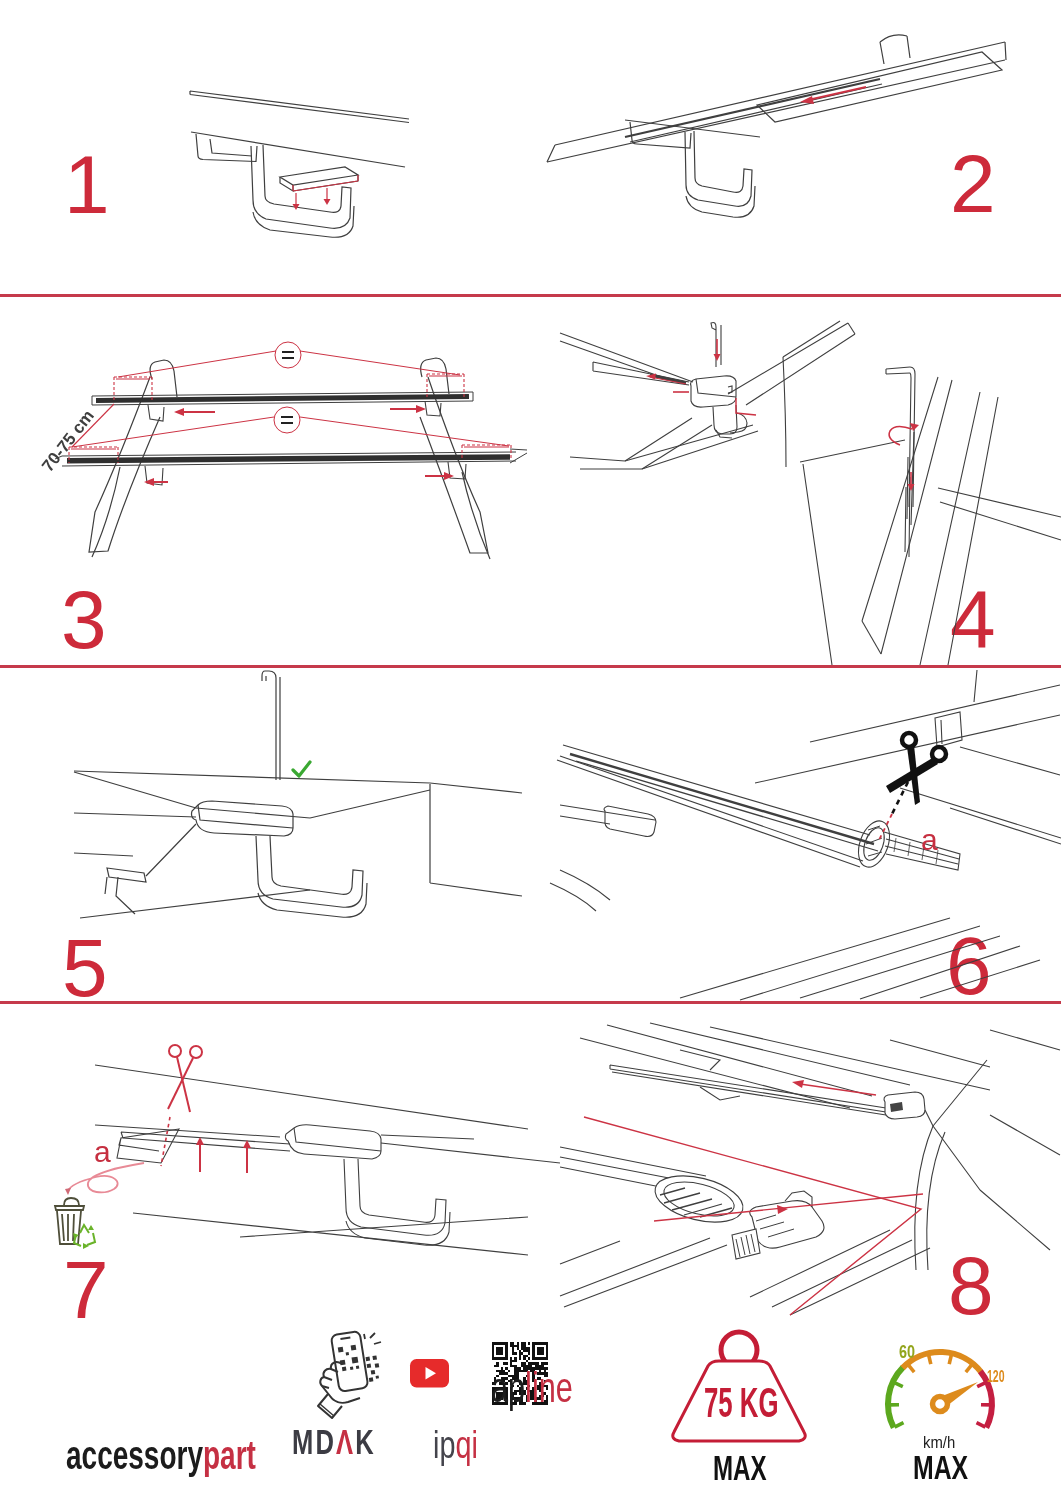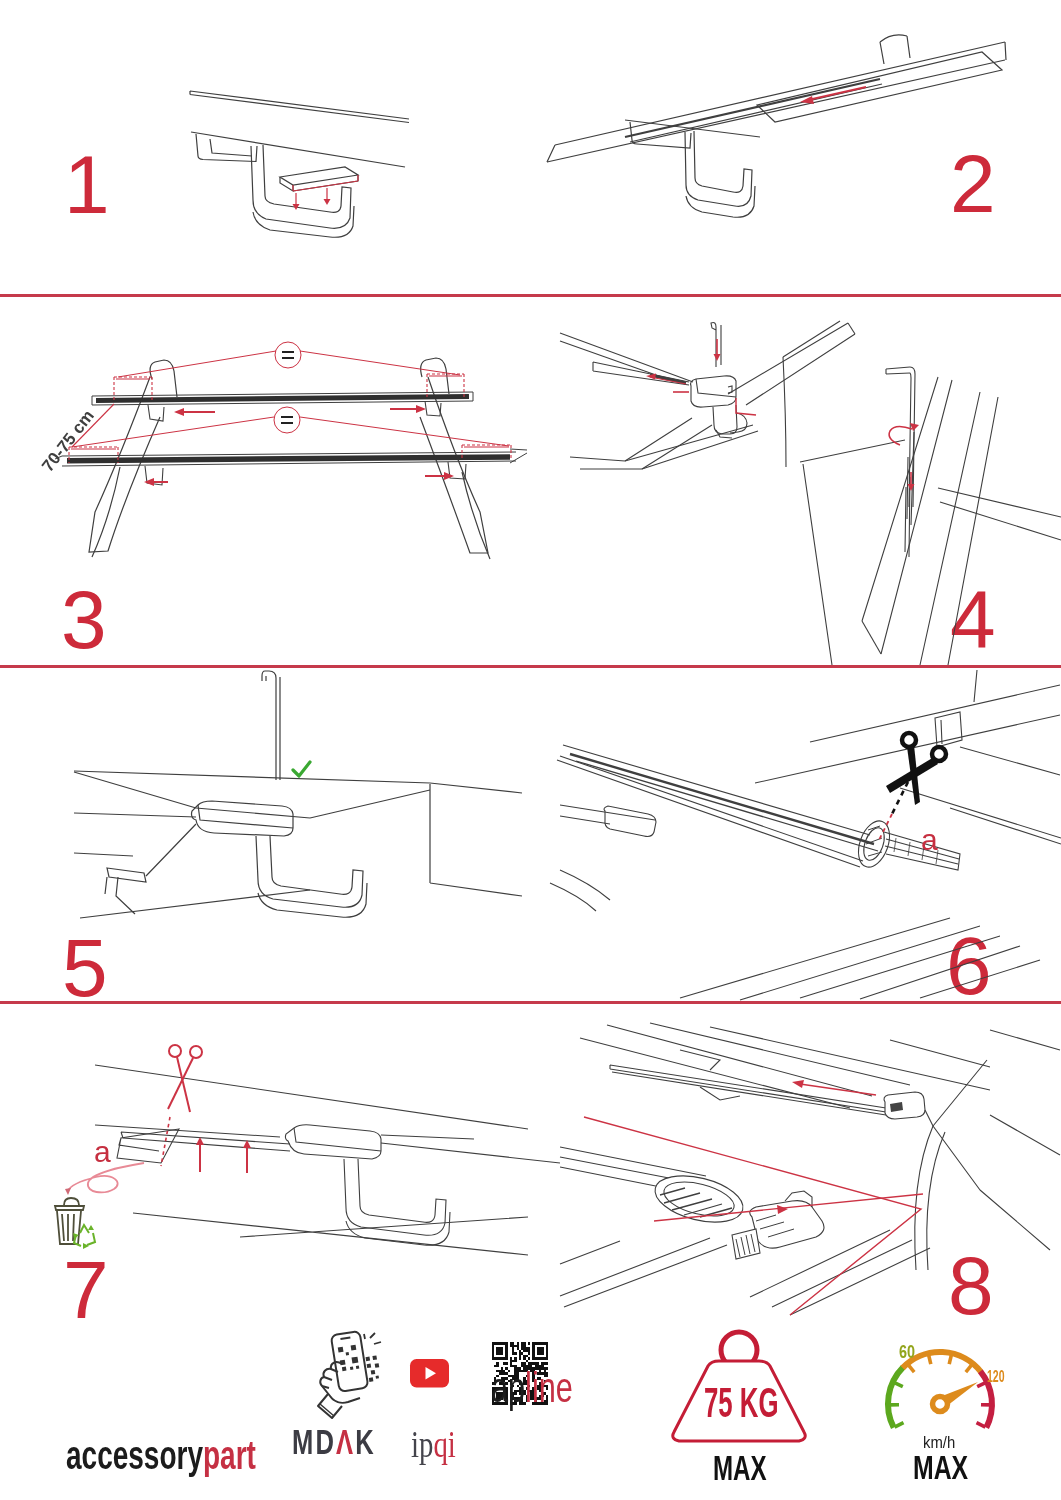--- a/index.html
+++ b/index.html
@@ -397,21 +397,21 @@
     </g>
   </svg>
   <div id="mdak" style="position:absolute;left:292px;top:1424px;">
     <div style="font-size:35px;line-height:1;font-weight:700;color:#3c3c44;transform:scale(0.73,1.0);transform-origin:left top;white-space:nowrap;letter-spacing:3px;">MD<span style="color:#c53043">Λ</span>K</div>
   </div>
 
   <svg id="yt" style="left:410px;top:1359px" width="39" height="29" viewBox="0 0 39 29">
     <rect x="0" y="0" width="39" height="28.5" rx="6.5" fill="#e62b2b"></rect>
     <path d="M15.5,8 L26,14.2 L15.5,20.5 Z" fill="#fff"></path>
   </svg>
-  <div id="ipqi" style="position:absolute;left:411px;top:1426px;font-family:Liberation Serif, serif;">
+  <div id="ipqi" style="position:absolute;left:433px;top:1426px;">
     <div style="font-size:40px;line-height:1;font-weight:400;transform:scale(0.72,0.95);transform-origin:left top;white-space:nowrap;"><span style="color:#44444c">ip</span><span style="color:#c53043">qi</span></div>
   </div>
 
   <svg id="qr" style="left:492px;top:1342px" width="56" height="63" viewBox="0 0 25 25" preserveAspectRatio="none" shape-rendering="crispEdges">
     <g fill="#111">
         <rect x="0" y="0" width="1" height="1"></rect>
         <rect x="1" y="0" width="1" height="1"></rect>
         <rect x="2" y="0" width="1" height="1"></rect>
         <rect x="3" y="0" width="1" height="1"></rect>
         <rect x="4" y="0" width="1" height="1"></rect>

